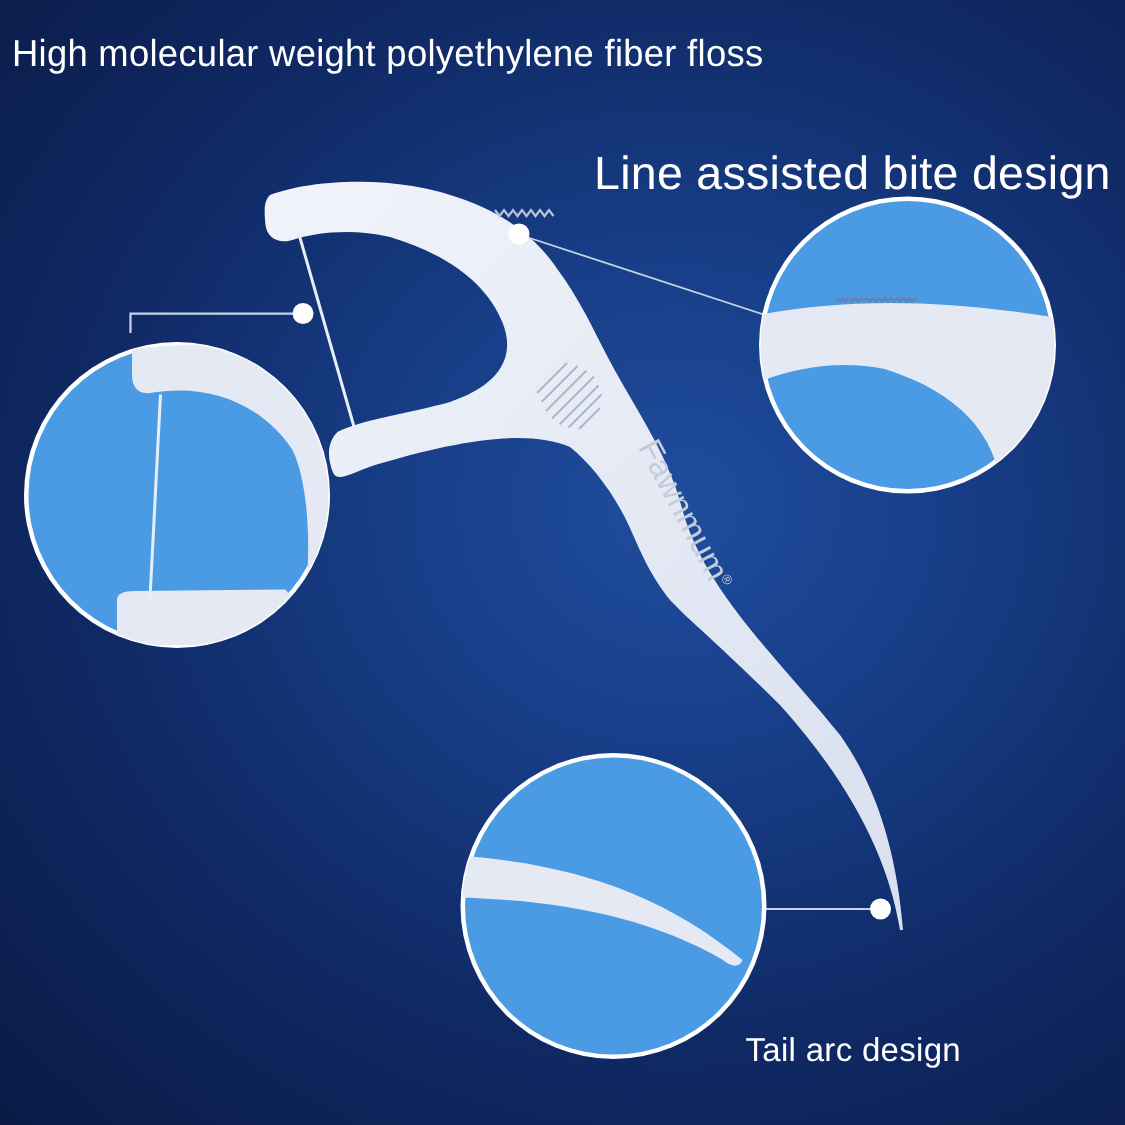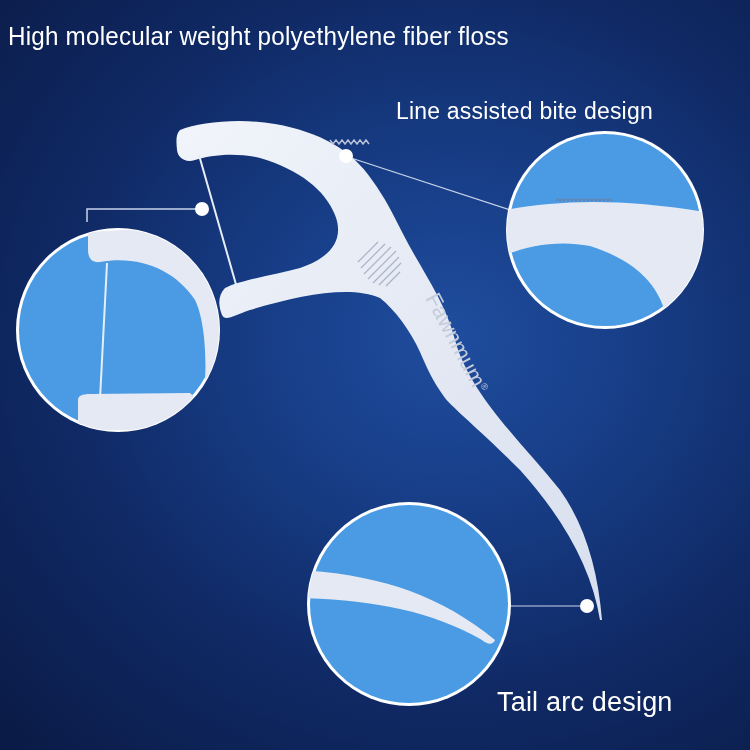--- a/index.html
+++ b/index.html
@@ -1,22 +1,22 @@
 <!DOCTYPE html>
 <html><head>
 <meta charset="utf-8">
 <style>
   html,body{margin:0;padding:0;}
   body{width:750px;height:750px;overflow:hidden;position:relative;
     background:radial-gradient(ellipse at 60% 45%, #1f4d9e 0%, #173d86 30%, #102a66 60%, #0a1a45 100%);
     font-family:"Liberation Sans", sans-serif;}
   .label{position:absolute;color:#ffffff;white-space:nowrap;letter-spacing:0.2px;}
   #title{left:8px;top:22px;font-size:25px;transform:scaleX(0.97);transform-origin:left;}
-  #bite-label{left:396px;top:98px;font-size:23px;}
-  #tail-label{left:497px;top:687px;font-size:27px;}
+  #bite-label{left:396px;top:98px;font-size:31px;}
+  #tail-label{left:497px;top:687px;font-size:22px;}
   svg.stage{position:absolute;left:0;top:0;width:750px;height:750px;}
 </style>
 </head>
 <body>
 
 <svg class="stage" viewBox="0 0 750 750">
   <defs>
     <clipPath id="clipL">
         <circle cx="118" cy="330" r="101"></circle>
       </clipPath>

